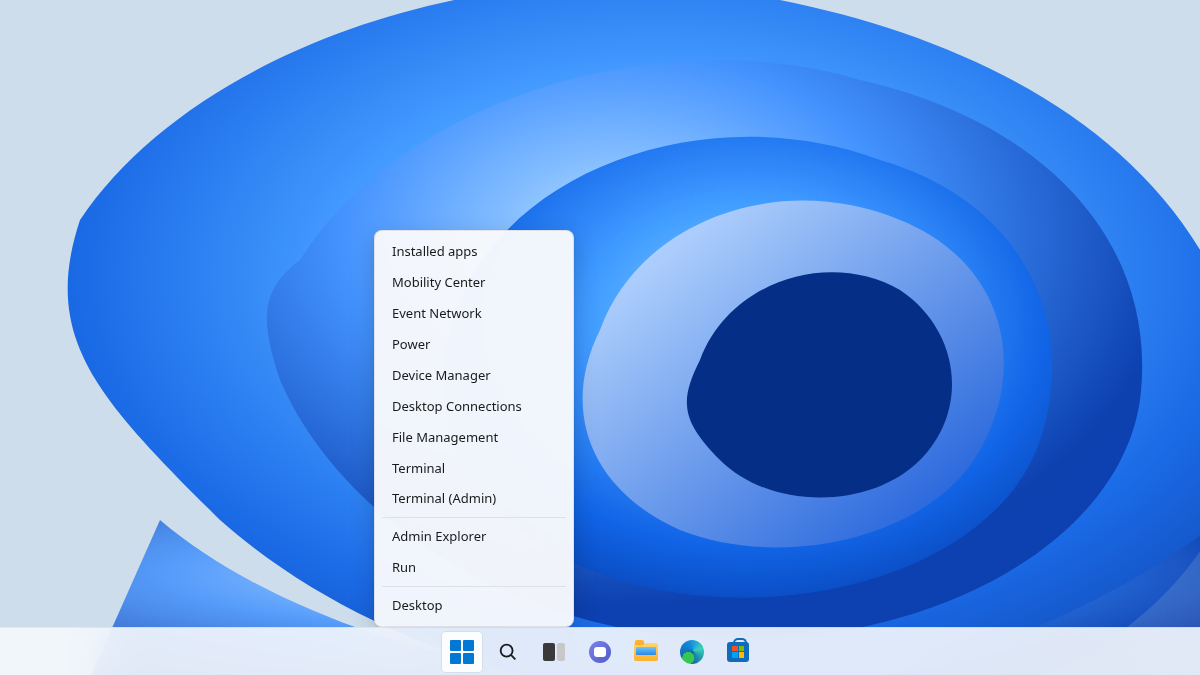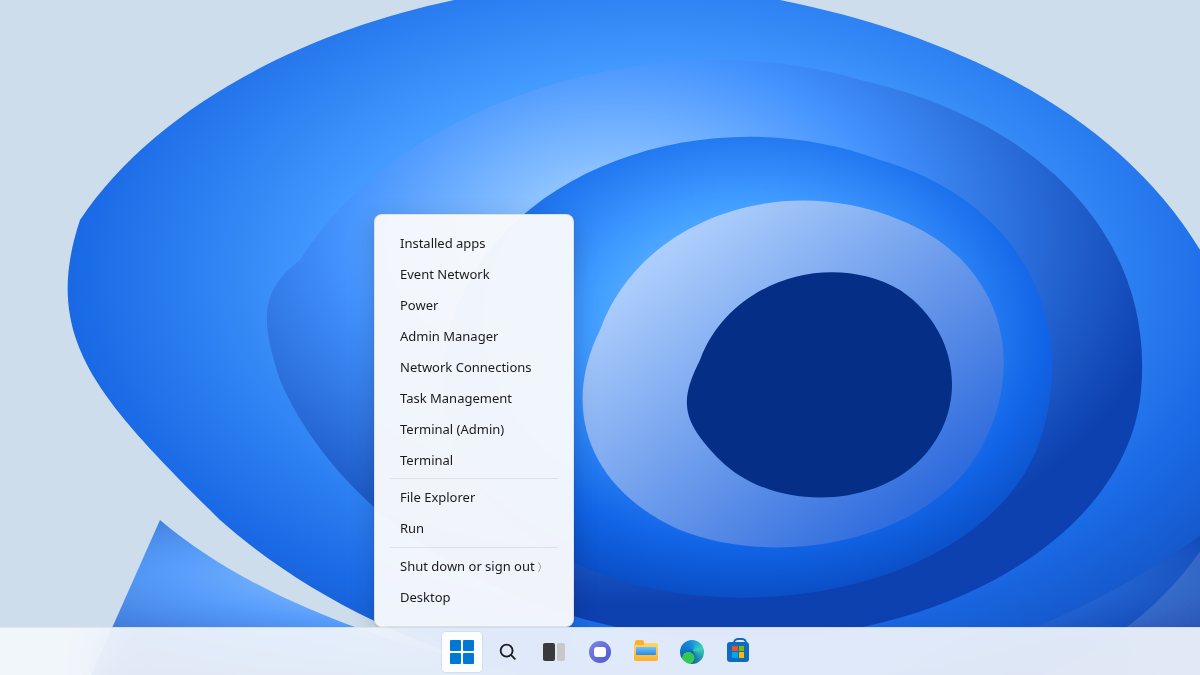--- a/index.html
+++ b/index.html
@@ -36,21 +36,21 @@
 
     
     .winx-menu {
       position: absolute;
       left: 374px; bottom: 48px;
       width: 200px;
       background: rgba(248, 249, 252, 0.97);
       border: 1px solid rgba(0,0,0,0.08);
       border-radius: 8px;
       box-shadow: 0 8px 24px rgba(0,0,0,0.18), 0 1px 2px rgba(0,0,0,0.1);
-      padding: 13px;
+      padding: 5px;
       font-size: 13px;
       color: #1a1a1a;
     }
     .menu-item {
       padding: 7px 12px;
       border-radius: 4px;
       cursor: pointer;
       display: flex; align-items: center; justify-content: space-between;
       line-height: 1.3;
     }
@@ -153,54 +153,53 @@
     </g>
   </svg>
 </div>
 
 <div class="winx-menu">
 
   <div class="menu-item">
       <span>Installed apps</span>
     </div>
   <div class="menu-item">
+      <span>Mobility Center</span>
+    </div>
+  <div class="menu-item">
       <span>Event Network</span>
     </div>
   <div class="menu-item">
       <span>Power</span>
     </div>
   <div class="menu-item">
-      <span>Admin Manager</span>
-    </div>
-  <div class="menu-item">
-      <span>Network Connections</span>
-    </div>
-  <div class="menu-item">
-      <span>Task Management</span>
+      <span>Device Manager</span>
+    </div>
+  <div class="menu-item">
+      <span>Desktop Connections</span>
+    </div>
+  <div class="menu-item">
+      <span>File Management</span>
+    </div>
+  <div class="menu-item">
+      <span>Terminal</span>
     </div>
   <div class="menu-item">
       <span>Terminal (Admin)</span>
     </div>
-  <div class="menu-item">
-      <span>Terminal</span>
-    </div>
   <div class="menu-sep"></div>
 
   <div class="menu-item">
-      <span>File Explorer</span>
+      <span>Admin Explorer</span>
     </div>
   <div class="menu-item">
       <span>Run</span>
     </div>
   <div class="menu-sep"></div>
 
-  <div class="menu-item">
-    <span>Shut down or sign out</span>
-    <span class="submenu-arrow">〉</span>
-  </div>
   <div class="menu-item">
       <span>Desktop</span>
     </div>
 </div>
 
 <div class="taskbar">
   <div class="taskbar-items">
 
     <div class="tb-btn active" title="Start">
       <div class="ico-start">

